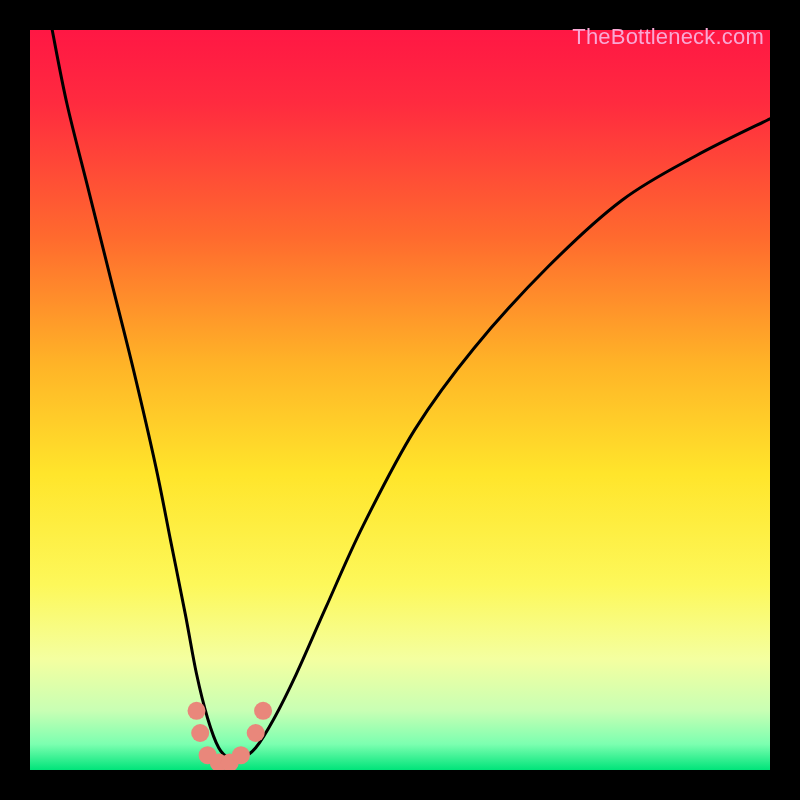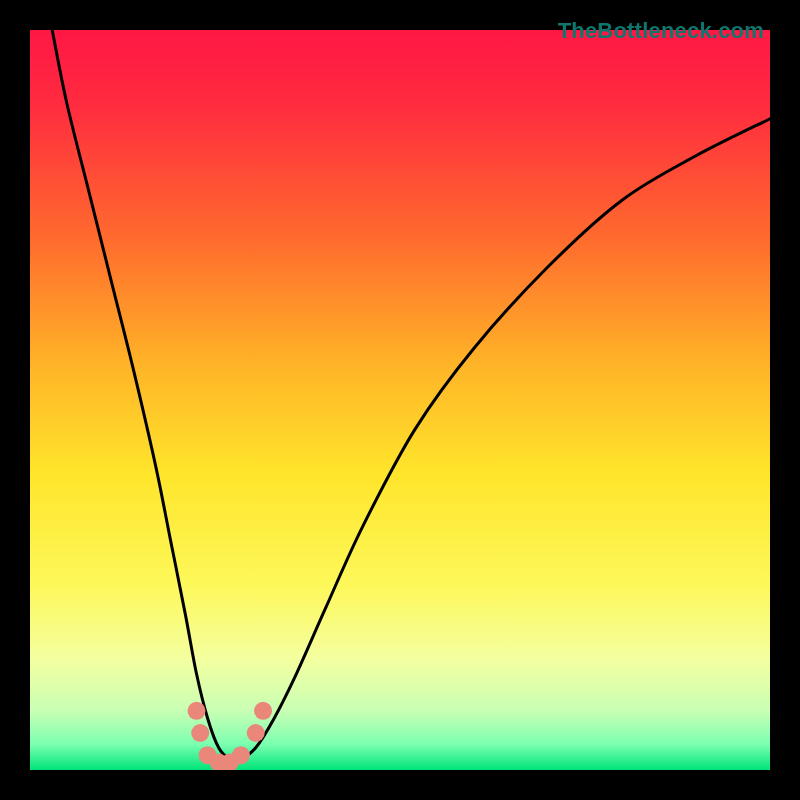--- a/index.html
+++ b/index.html
@@ -29,26 +29,26 @@
   }
   .gradient {
     position: absolute;
     left: 0;
     top: 0;
     width: 100%;
     height: 100%;
   }
   .watermark {
     position: absolute;
-    top: 18px;
+    top: 24px;
     right: 36px;
-    color: #0f766e;
+    color: #f9a8d4;
     font-size: 22px;
     letter-spacing: 0.2px;
-    font-weight: 700;
+    font-weight: 400;
   }
   svg.curve {
     position: absolute;
     left: 0;
     top: 0;
     width: 100%;
     height: 100%;
   }
 </style>
 </head>

